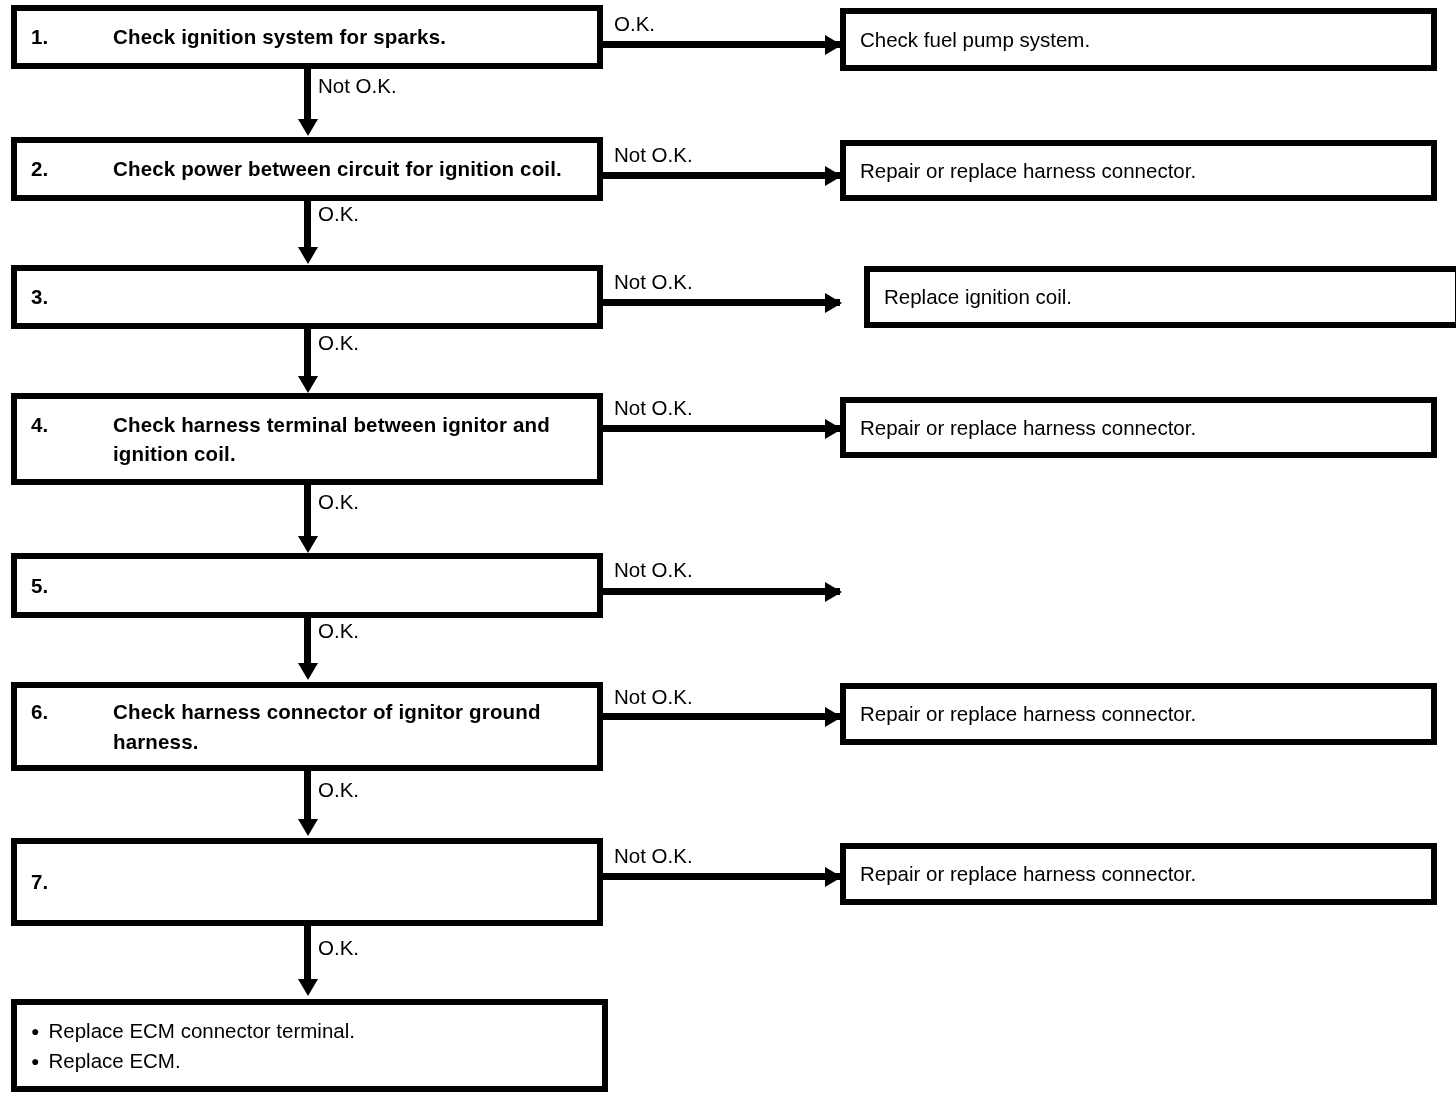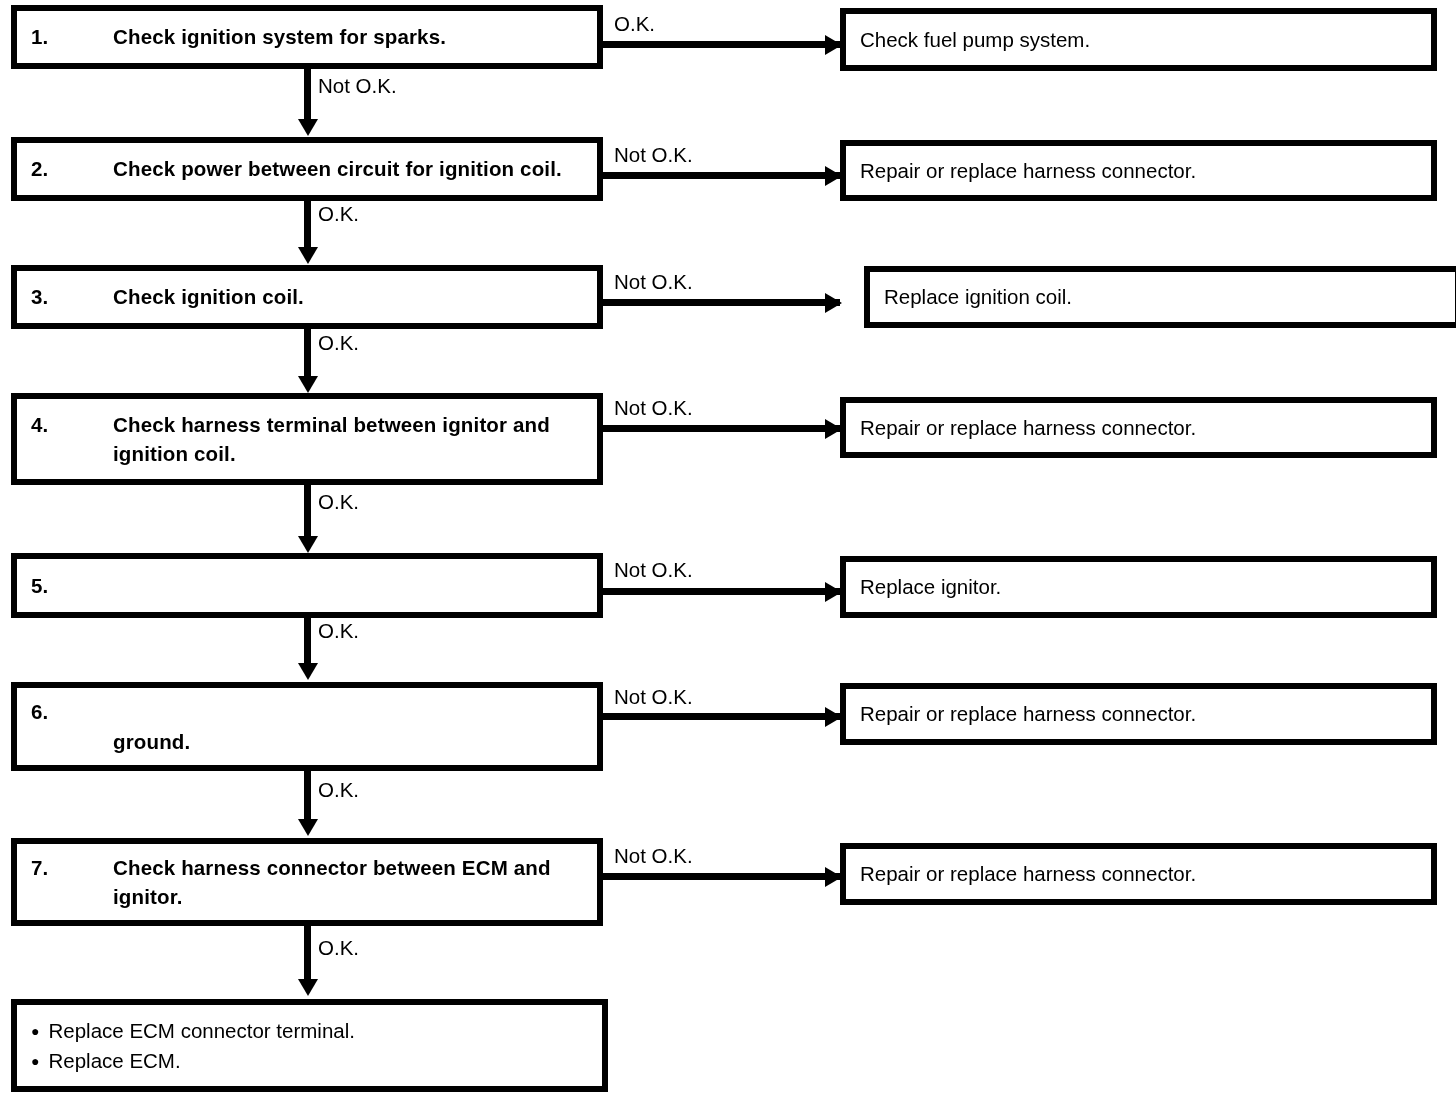--- a/index.html
+++ b/index.html
@@ -148,21 +148,20 @@
   <div class="box action-box" style="left:840px; top:140px; width:597px; height:61px;">
     <div class="box-inner">Repair or replace harness connector.</div>
   </div>
   <div class="vline" style="left:304px; top:201px; height:49px;"></div>
   <div class="vhead" style="left:297.5px; top:247px;"></div>
   <div class="edge-label" style="left:318px; top:204px;">O.K.</div>
 
   <div class="box step-box" style="left:11px; top:265px; width:592px; height:64px;">
     <div class="box-inner hang">
       <span class="step-num">3.</span>
-      <span class="step-body">Check ignition coil.</span>
     </div>
   </div>
   <div class="edge-label" style="left:614px; top:272px;">Not O.K.</div>
   <div class="hline" style="left:599px; top:299px; width:241px;"></div>
   <div class="hhead" style="left:825px; top:292.5px;"></div>
   <div class="box action-box" style="left:864px; top:266px; width:597px; height:62px;">
     <div class="box-inner">Replace ignition coil.</div>
   </div>
   <div class="vline" style="left:304px; top:329px; height:50px;"></div>
   <div class="vhead" style="left:297.5px; top:376px;"></div>
@@ -188,53 +187,46 @@
   <div class="edge-label" style="left:318px; top:492px;">O.K.</div>
 
   <div class="box step-box" style="left:11px; top:553px; width:592px; height:65px;">
     <div class="box-inner hang">
       <span class="step-num">5.</span>
     </div>
   </div>
   <div class="edge-label" style="left:614px; top:560px;">Not O.K.</div>
   <div class="hline" style="left:599px; top:588px; width:241px;"></div>
   <div class="hhead" style="left:825px; top:581.5px;"></div>
-  <div class="box action-box" style="left:840px; top:556px; width:597px; height:62px;">
-    <div class="box-inner">Replace ignitor.</div>
-  </div>
   <div class="vline" style="left:304px; top:618px; height:48px;"></div>
   <div class="vhead" style="left:297.5px; top:663px;"></div>
   <div class="edge-label" style="left:318px; top:621px;">O.K.</div>
 
   <div class="box step-box two-line" style="left:11px; top:682px; width:592px; height:89px;">
     <div class="box-inner hang">
       <span class="step-num">6.</span>
       <span class="step-body">
-        <br>
-        <span>ground.</span>
+        <span>Check harness connector of ignitor ground</span><br>
+        <span>harness.</span>
       </span>
     </div>
   </div>
   <div class="edge-label" style="left:614px; top:687px;">Not O.K.</div>
   <div class="hline" style="left:599px; top:713px; width:241px;"></div>
   <div class="hhead" style="left:825px; top:706.5px;"></div>
   <div class="box action-box" style="left:840px; top:683px; width:597px; height:62px;">
     <div class="box-inner">Repair or replace harness connector.</div>
   </div>
   <div class="vline" style="left:304px; top:771px; height:51px;"></div>
   <div class="vhead" style="left:297.5px; top:819px;"></div>
   <div class="edge-label" style="left:318px; top:780px;">O.K.</div>
 
   <div class="box step-box two-line" style="left:11px; top:838px; width:592px; height:88px;">
     <div class="box-inner hang">
       <span class="step-num">7.</span>
-      <span class="step-body">
-        <span>Check harness connector between ECM and</span><br>
-        <span>ignitor.</span>
-      </span>
     </div>
   </div>
   <div class="edge-label" style="left:614px; top:846px;">Not O.K.</div>
   <div class="hline" style="left:599px; top:873px; width:241px;"></div>
   <div class="hhead" style="left:825px; top:866.5px;"></div>
   <div class="box action-box" style="left:840px; top:843px; width:597px; height:62px;">
     <div class="box-inner">Repair or replace harness connector.</div>
   </div>
   <div class="vline" style="left:304px; top:926px; height:55px;"></div>
   <div class="vhead" style="left:297.5px; top:979px;"></div>

